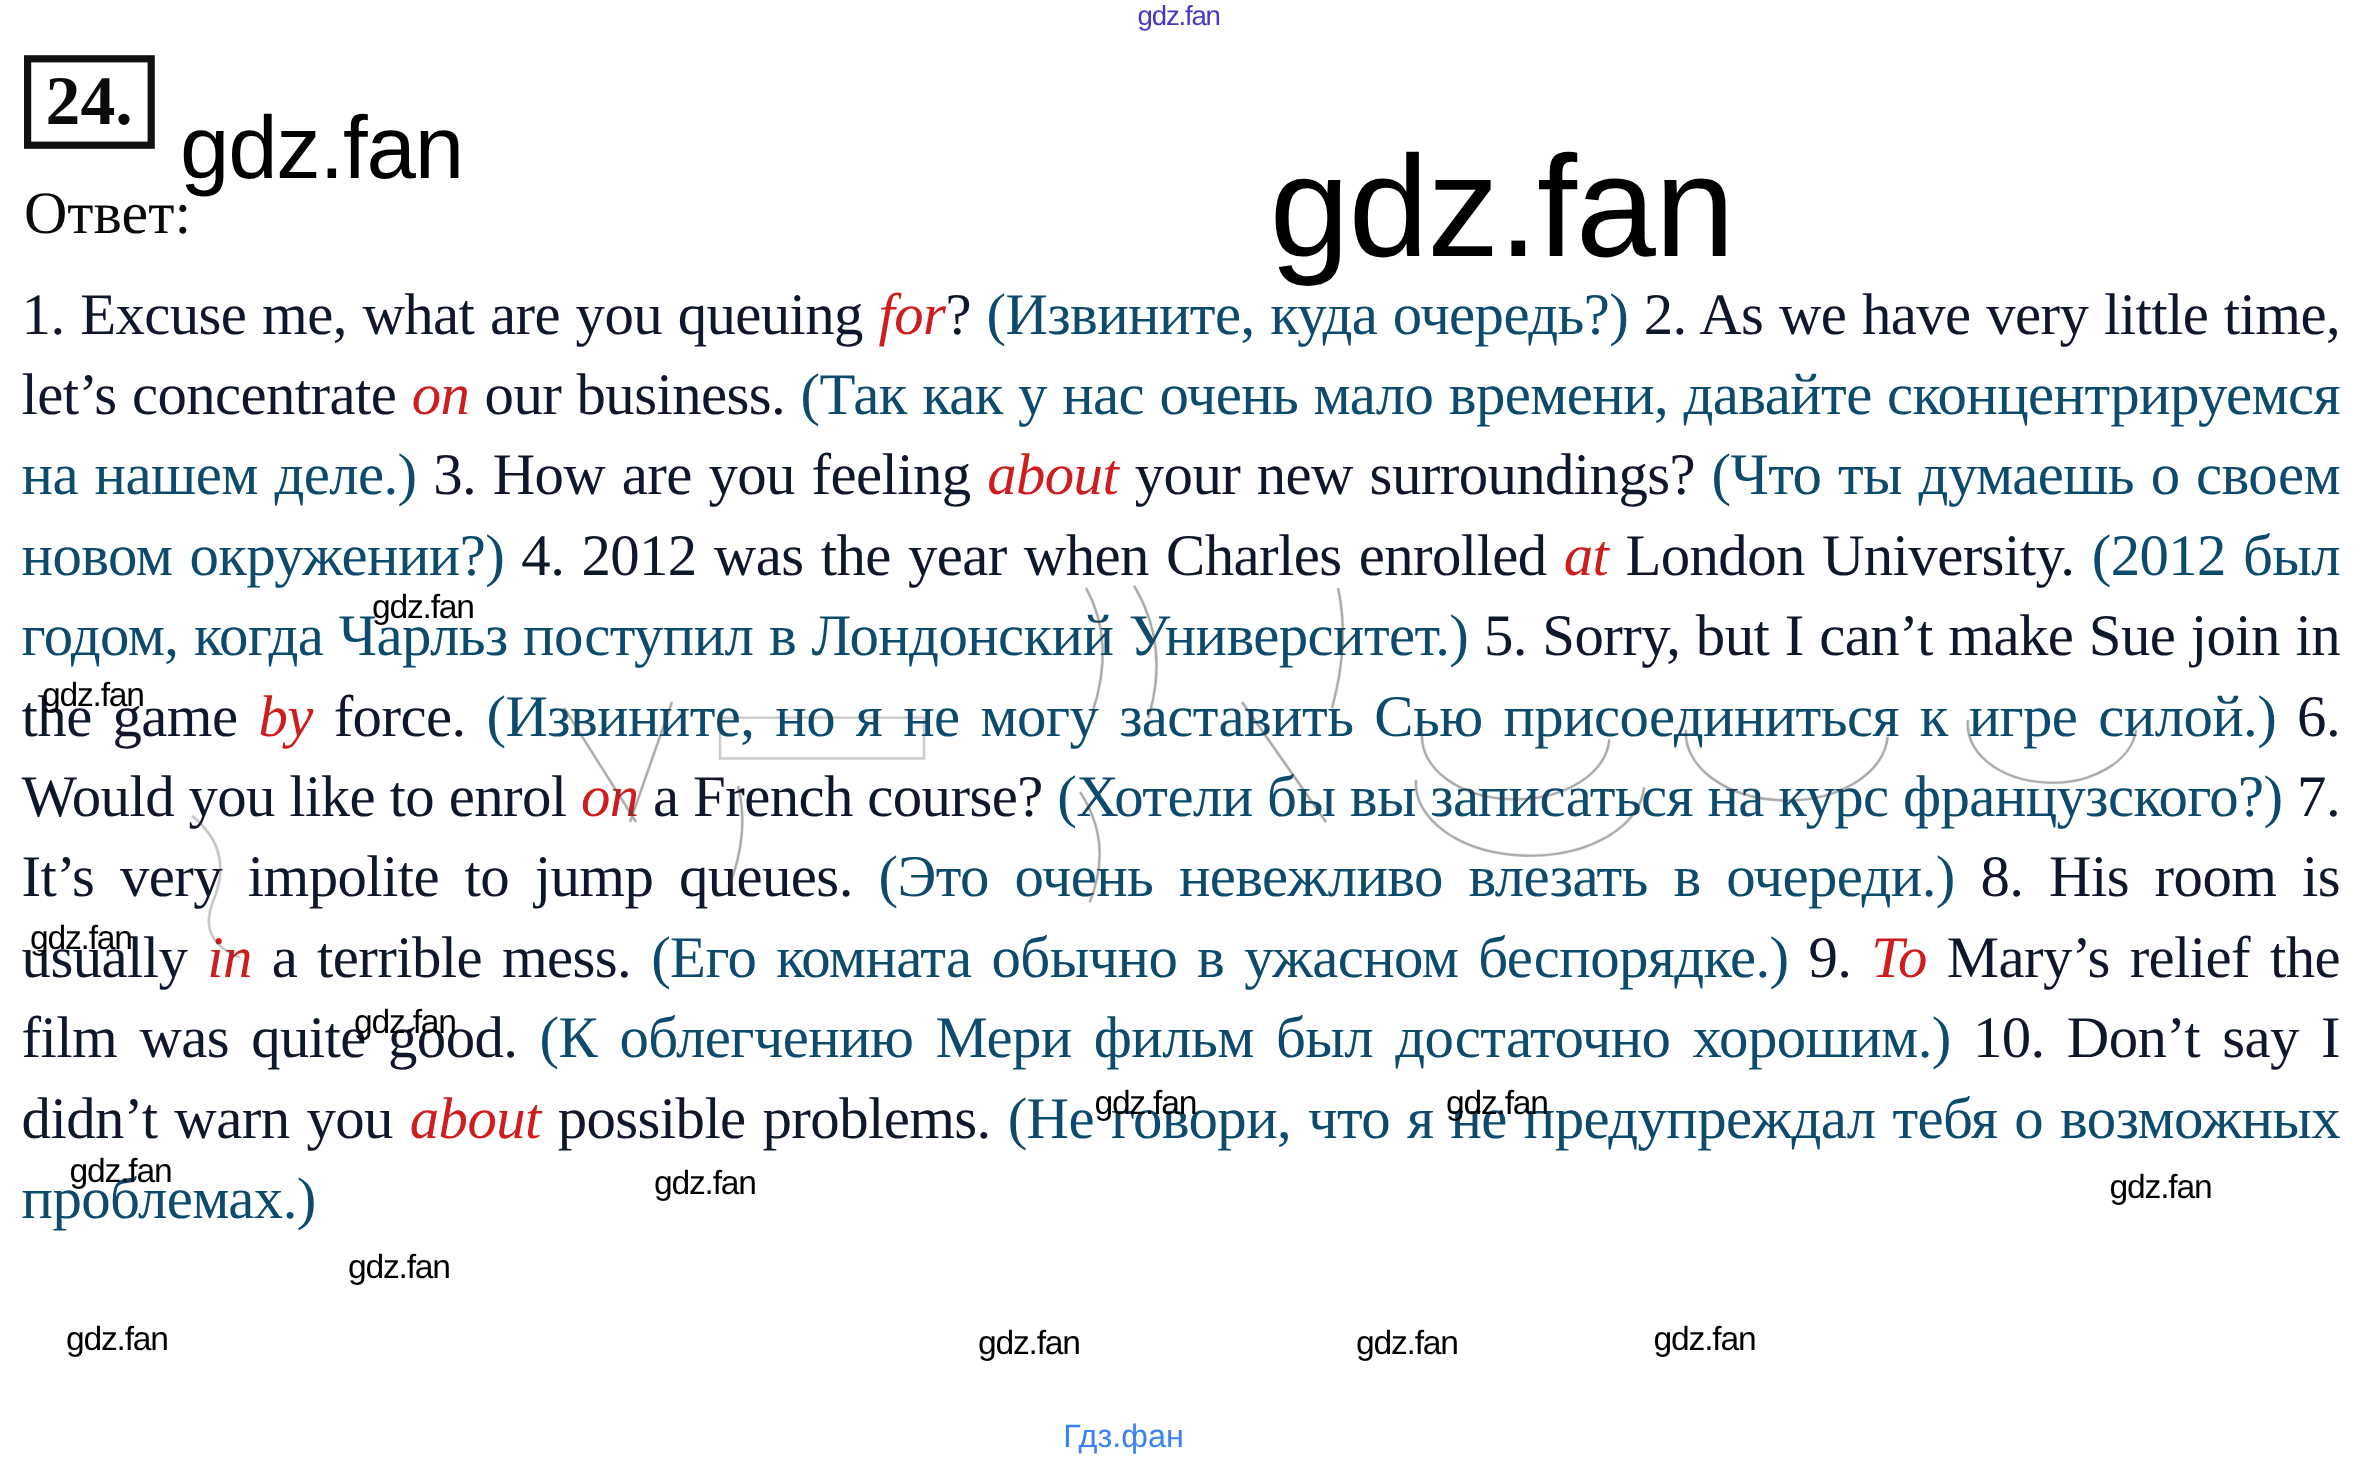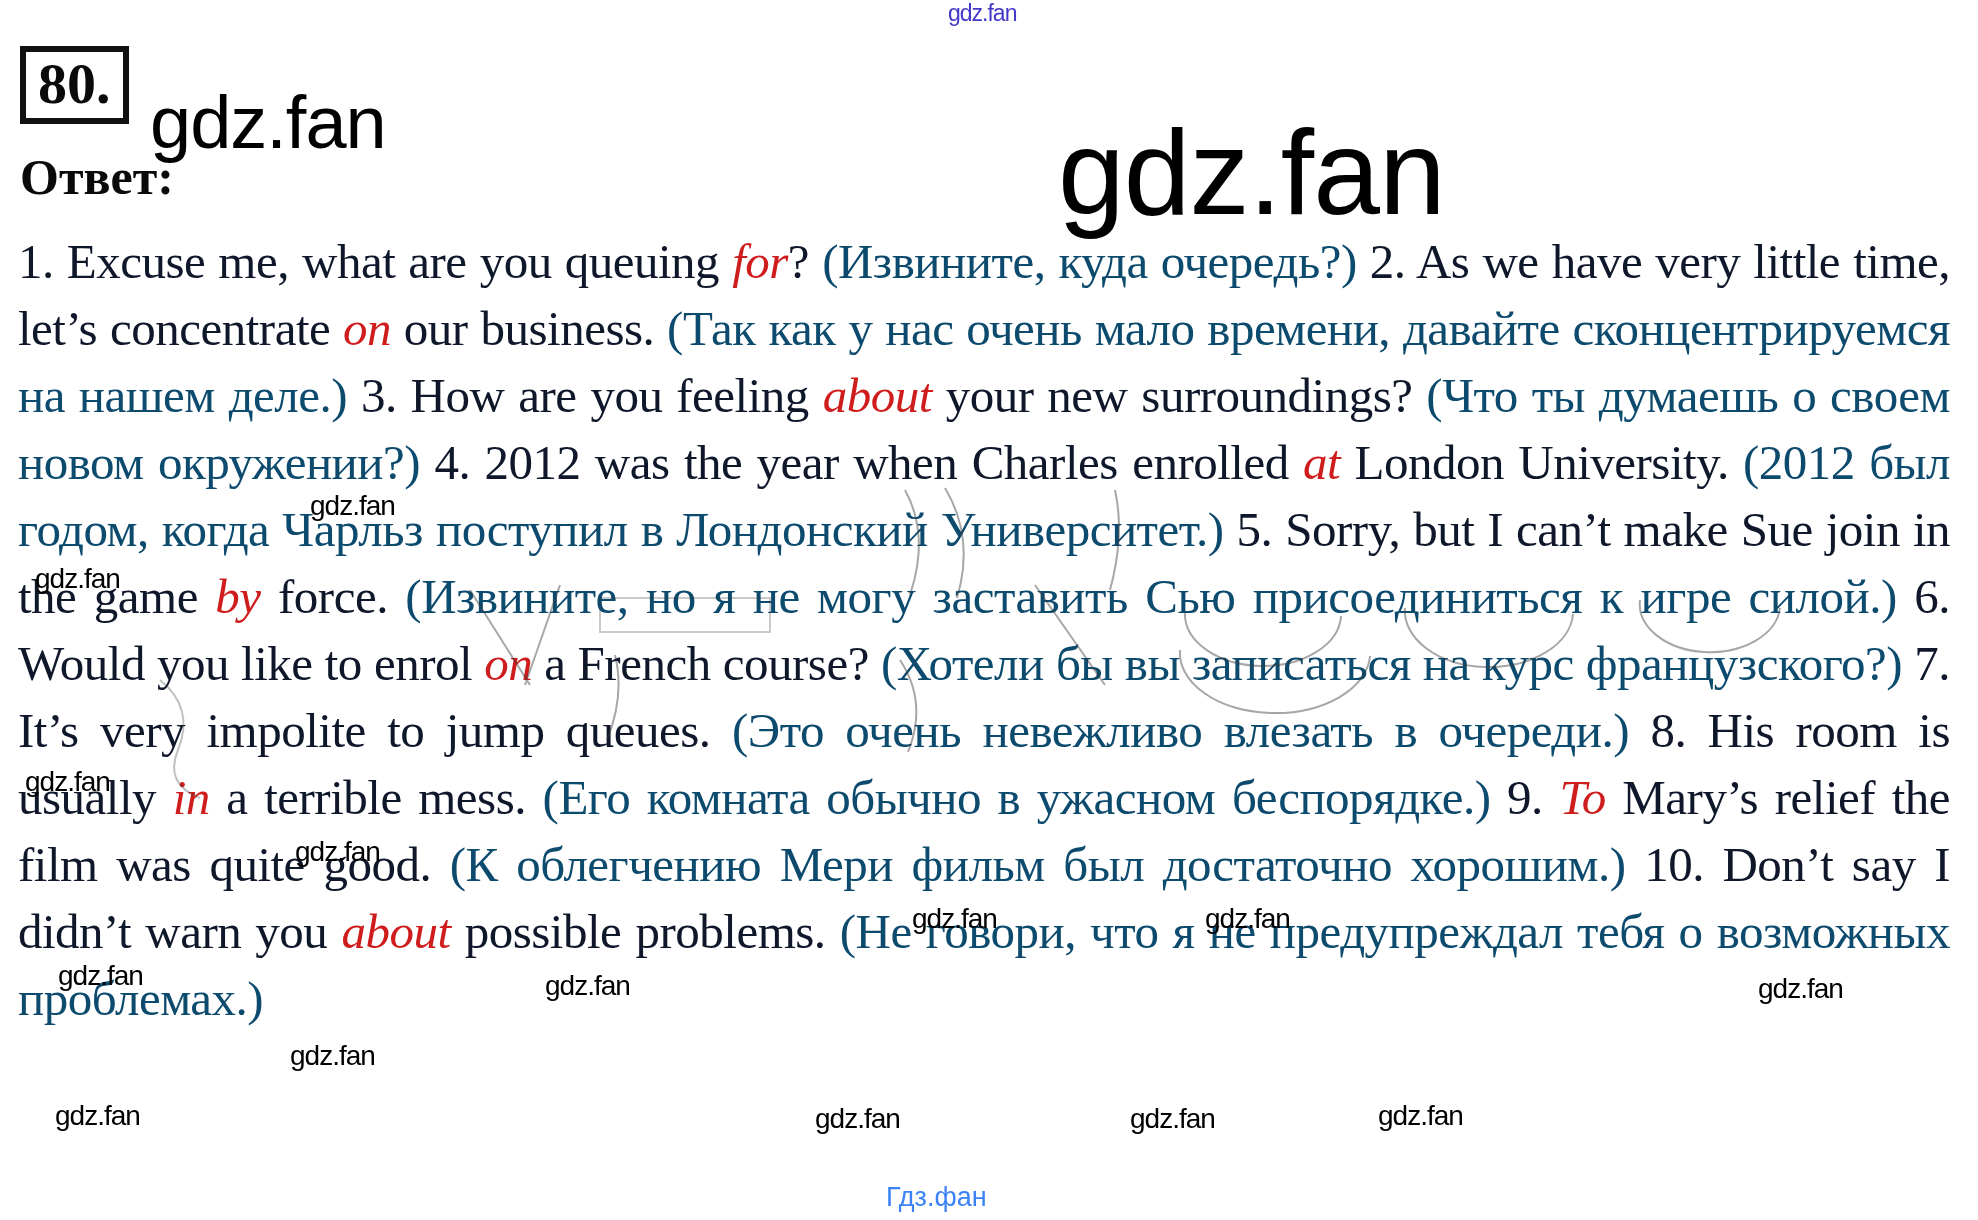--- a/index.html
+++ b/index.html
@@ -14,21 +14,21 @@
     font-family:"Liberation Serif", serif; font-weight:bold; font-size:58px; color:#0a0a0a;
     line-height:1.1; background:#fff;
   }
   .task {
     position:absolute; left:148px; top:54px; width:1520px;
     font-family:"Liberation Serif", serif; font-style:italic; font-size:45px;
     color:#989898; white-space:nowrap;
   }
   .answer-label {
     position:absolute; left:20px; top:148px;
-    font-family:"Liberation Serif", serif; font-weight:bold; font-size:50px; color:#0a0a0a;
+    font-family:"Liberation Serif", serif; font-weight:normal; font-size:50px; color:#0a0a0a;
   }
   .body-text {
     position:absolute; left:18px; top:228px; width:1932px;
     font-size:49px; line-height:67px; text-align:justify;
     letter-spacing:-0.5px; color:#0b0b0b;
   }
   .seg-en   { color:#0f172a; }
   .seg-ru   { color:#0c4a6e; }
   .seg-prep { color:#cf1d1d; font-style:italic; }
   .wm {
@@ -41,21 +41,21 @@
     font-family:"Liberation Sans", sans-serif; font-size:27px; color:#3b82f6;
   }
   .artifacts { position:absolute; left:0; top:0; z-index:4; pointer-events:none; }
 </style>
 </head>
 <body>
 
 <div class="page">
 
   <div class="ex-box">
-    <span>80.</span>
+    <span>24.</span>
   </div>
 
 
   <div class="answer-label">Ответ:</div>
 
   <div class="body-text"><span class="seg-en">1. Excuse me, what are you queuing </span><span class="seg-prep">for</span><span class="seg-en">? </span><span class="seg-ru">(Извините, куда очередь?) </span><span class="seg-en">2. As we have very little time, let’s concentrate </span><span class="seg-prep">on</span><span class="seg-en"> our business. </span><span class="seg-ru">(Так как у нас очень мало времени, давайте сконцентрируемся на нашем деле.) </span><span class="seg-en">3. How are you feeling </span><span class="seg-prep">about</span><span class="seg-en"> your new surroundings? </span><span class="seg-ru">(Что ты думаешь о своем новом окружении?) </span><span class="seg-en">4. 2012 was the year when Charles enrolled </span><span class="seg-prep">at</span><span class="seg-en"> London University. </span><span class="seg-ru">(2012 был годом, когда Чарльз поступил в Лондонский Университет.) </span><span class="seg-en">5. Sorry, but I can’t make Sue join in the game </span><span class="seg-prep">by</span><span class="seg-en"> force. </span><span class="seg-ru">(Извините, но я не могу заставить Сью присоединиться к игре силой.) </span><span class="seg-en">6. Would you like to enrol </span><span class="seg-prep">on</span><span class="seg-en"> a French course? </span><span class="seg-ru">(Хотели бы вы записаться на курс французского?) </span><span class="seg-en">7. It’s very impolite to jump queues. </span><span class="seg-ru">(Это очень невежливо влезать в очереди.) </span><span class="seg-en">8. His room is usually </span><span class="seg-prep">in</span><span class="seg-en"> a terrible mess. </span><span class="seg-ru">(Его комната обычно в ужасном беспорядке.) </span><span class="seg-en">9. </span><span class="seg-prep">To</span><span class="seg-en"> Mary’s relief the film was quite good. </span><span class="seg-ru">(К облегчению Мери фильм был достаточно хорошим.) </span><span class="seg-en">10. Don’t say I didn’t warn you </span><span class="seg-prep">about</span><span class="seg-en"> possible problems. </span><span class="seg-ru">(Не говори, что я не предупреждал тебя о возможных проблемах.)</span></div>
 
   <svg class="artifacts" width="1978" height="1220" viewBox="0 0 1978 1220">
     <g fill="none" stroke="#3a3a3a" stroke-width="2" opacity="0.45">
       <path d="M 905 490 q 25 45 5 105"></path>

